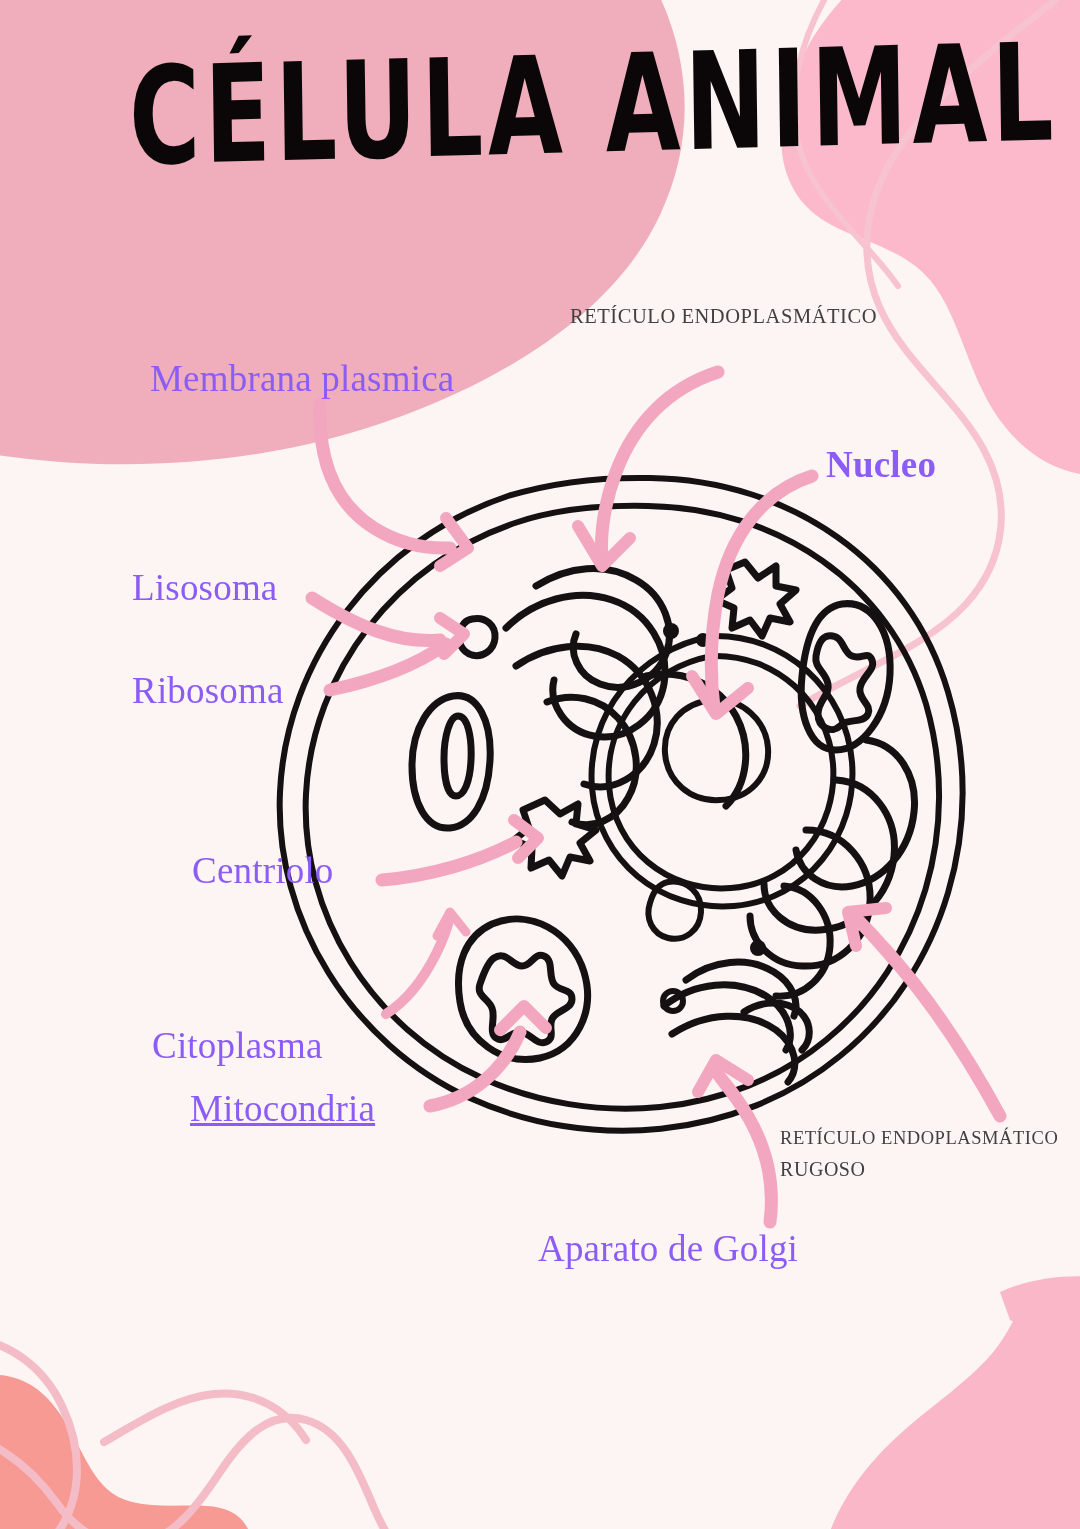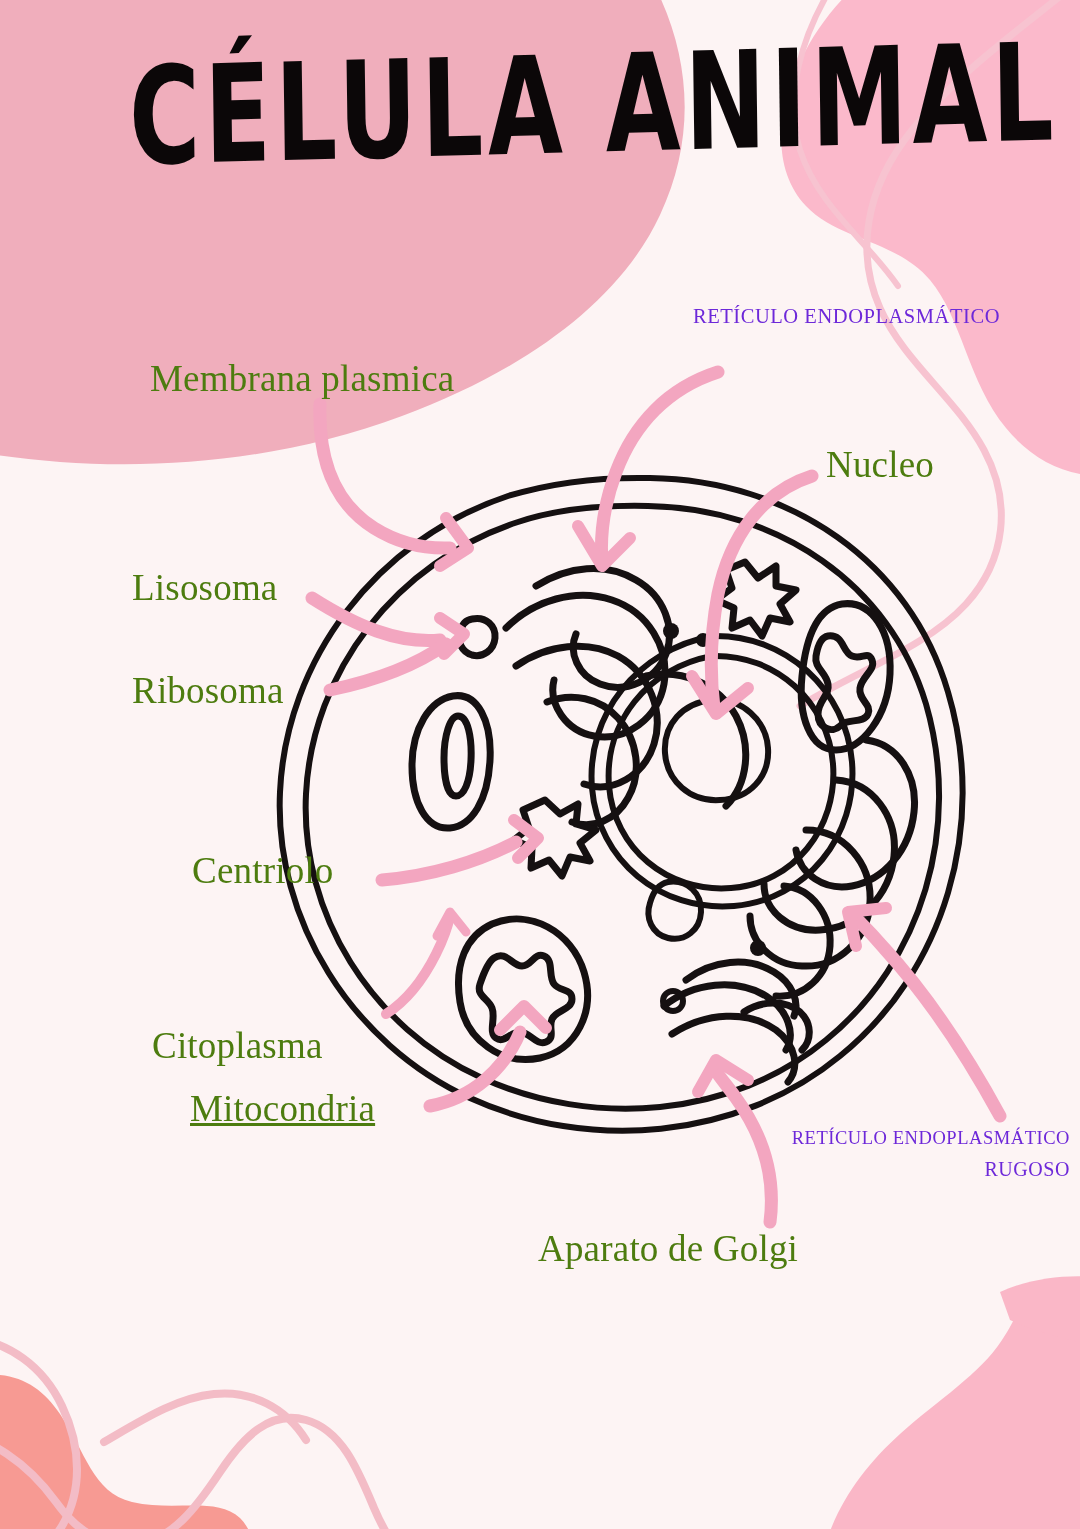--- a/index.html
+++ b/index.html
@@ -8,31 +8,31 @@
     width:1080px;height:1529px;
     background:#FDF4F4;
     font-family:"Liberation Serif", serif;
     overflow:hidden;
     position:relative;
   }
   #poster{position:absolute;inset:0;width:1080px;height:1529px;}
   #bg-layer,#cell-layer,#arrow-layer{position:absolute;left:0;top:0;width:1080px;height:1529px;}
   .label{
     position:absolute;
-    color:#4d7c0f;
+    color:#8b5cf6;
     font-family:"Liberation Serif", serif;
     white-space:pre;
     line-height:1.12;
   }
   .lbl-lower{font-size:37px;letter-spacing:.2px;}
   .lbl-caps{
     font-size:20.5px;
     letter-spacing:.55px;
-    text-align:right;
-    color:#6d28d9;
+    text-align:left;
+    color:#404040;
   }
   #title{
     position:absolute;
     left:128px;top:38px;
     width:800px;
     font-family:"DejaVu Sans", sans-serif;
     font-weight:700;
     font-size:104px;
     letter-spacing:5px;
     color:#0b0708;
@@ -294,21 +294,21 @@
       <path stroke-width="12" d="M 698,1092 L 716,1060 L 748,1080"></path>
     </g>
   </svg>
 
   <div id="title">CÉLULA ANIMAL</div>
 
   <div class="label lbl-lower" style="left:150px;top:358px;">Membrana plasmica</div>
 
   <div class="label lbl-caps" style="left:570px;top:305px;width:430px;">RETÍCULO ENDOPLASMÁTICO</div>
 
-  <div class="label lbl-lower" style="left:826px;top:444px;">Nucleo</div>
+  <div class="label lbl-lower" style="left:826px;top:444px;font-weight:bold;">Nucleo</div>
 
   <div class="label lbl-lower" style="left:132px;top:567px;">Lisosoma</div>
 
   <div class="label lbl-lower" style="left:132px;top:670px;">Ribosoma</div>
 
   <div class="label lbl-lower" style="left:192px;top:850px;">Centriolo</div>
 
   <div class="label lbl-lower" style="left:152px;top:995px;margin-top:30px;">Citoplasma</div>
 
   <div class="label lbl-lower" style="left:190px;top:1088px;text-decoration:underline;">Mitocondria</div>

